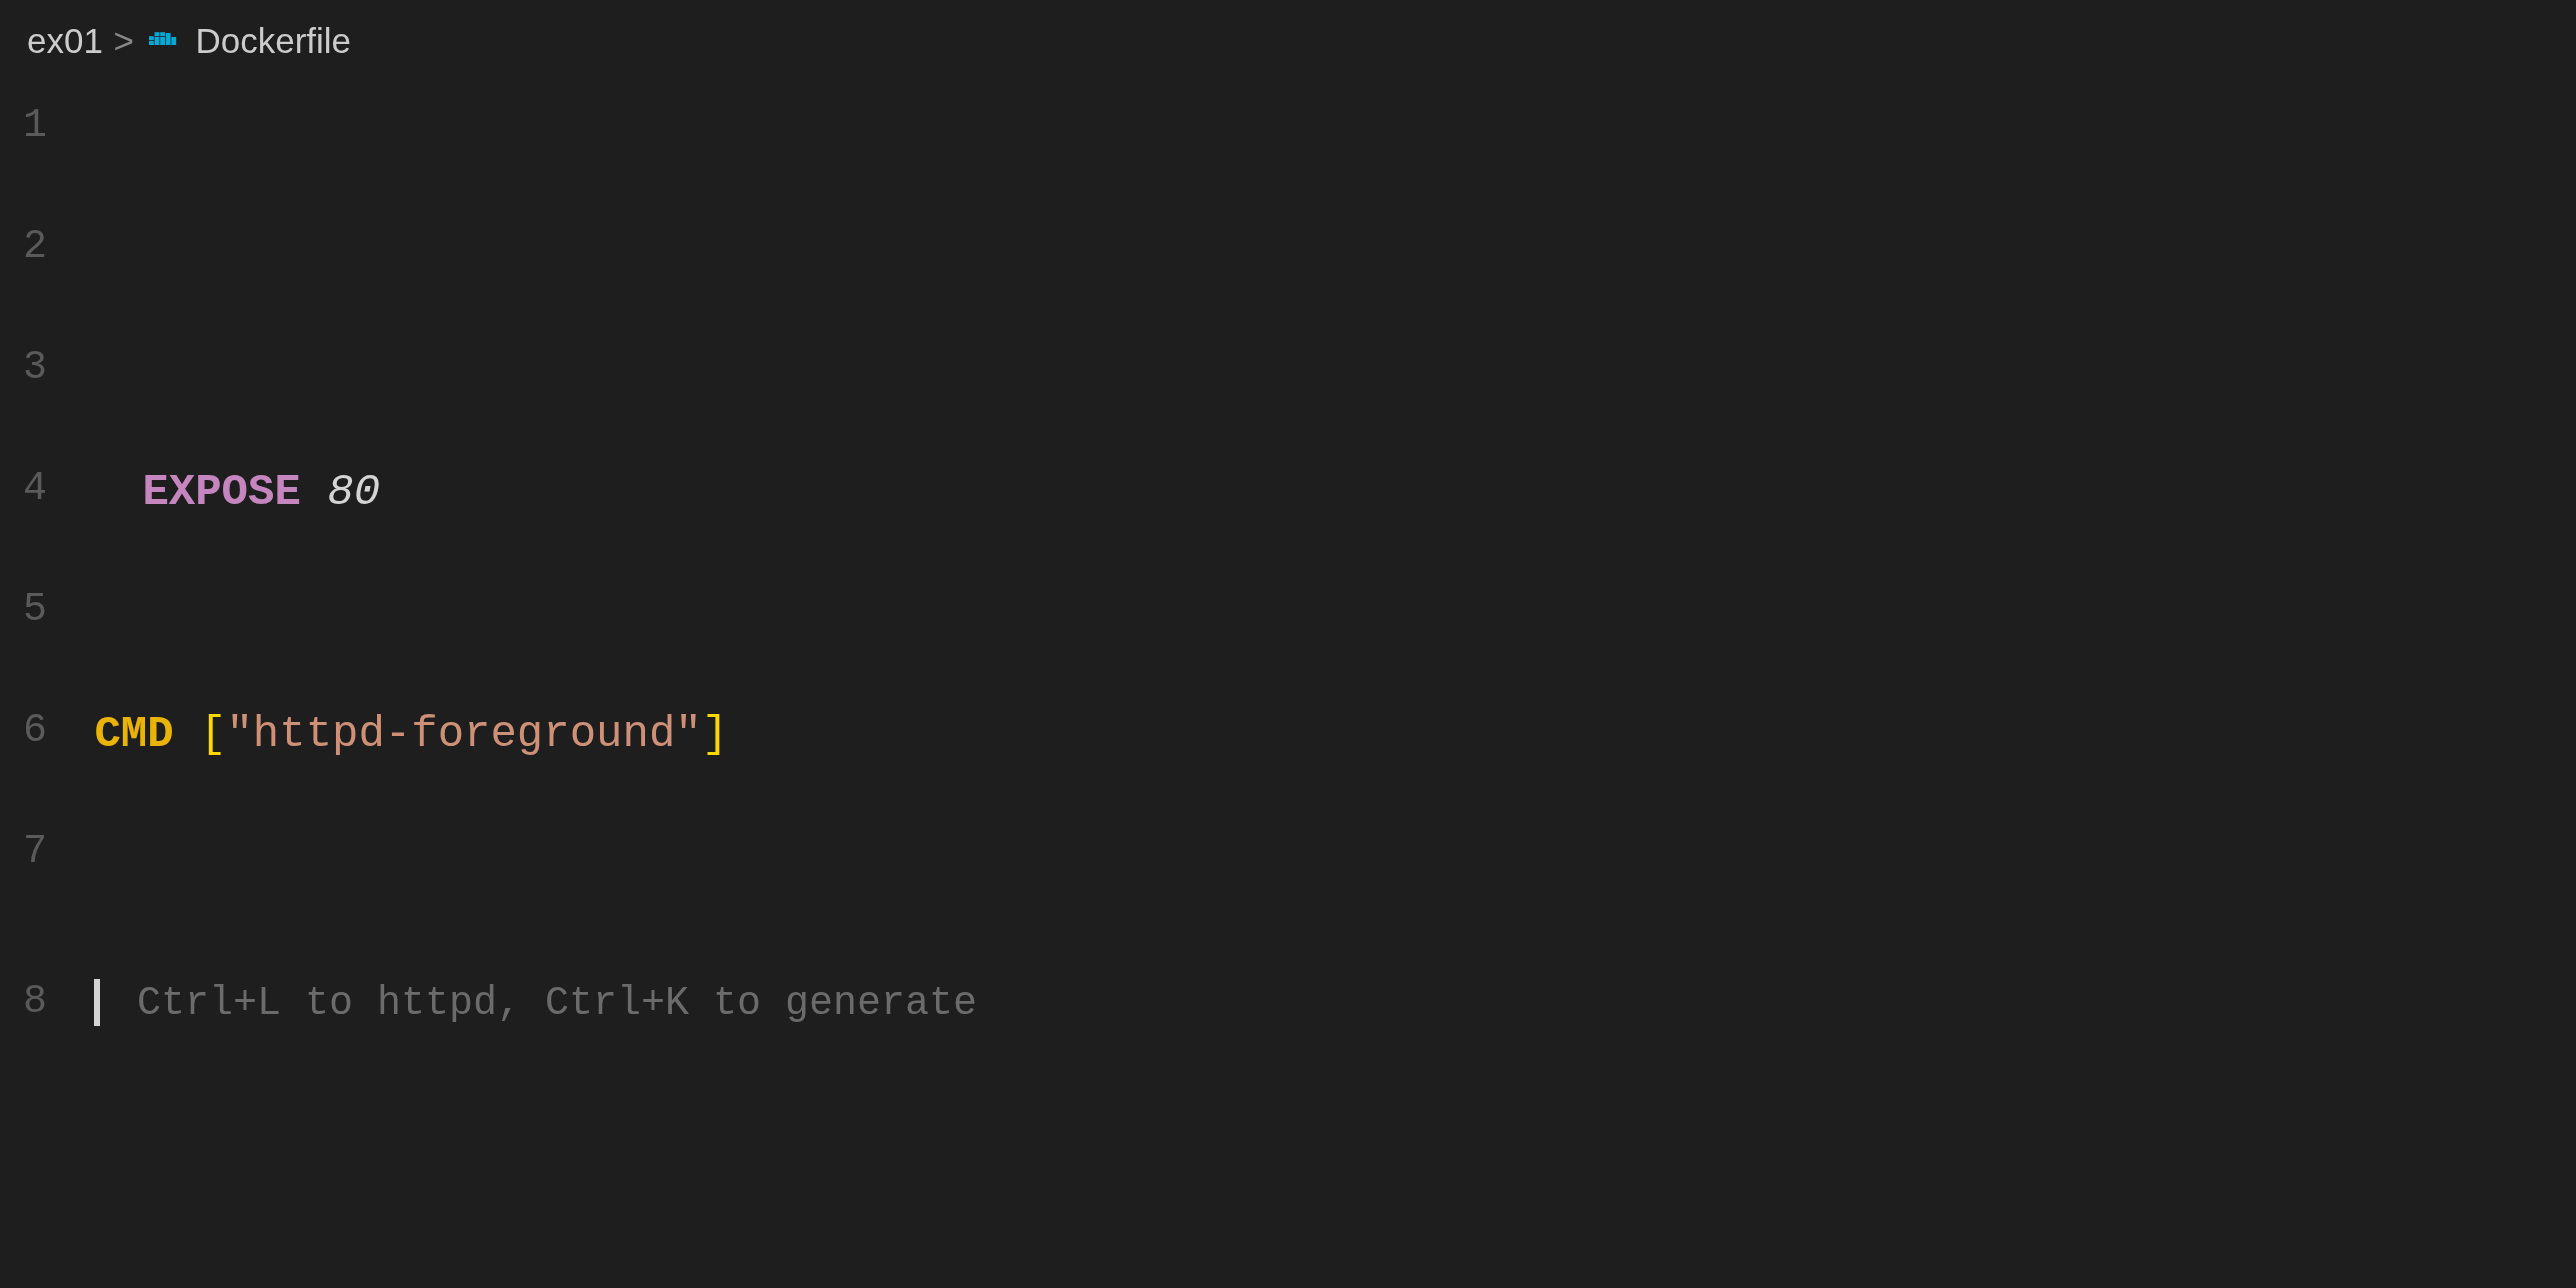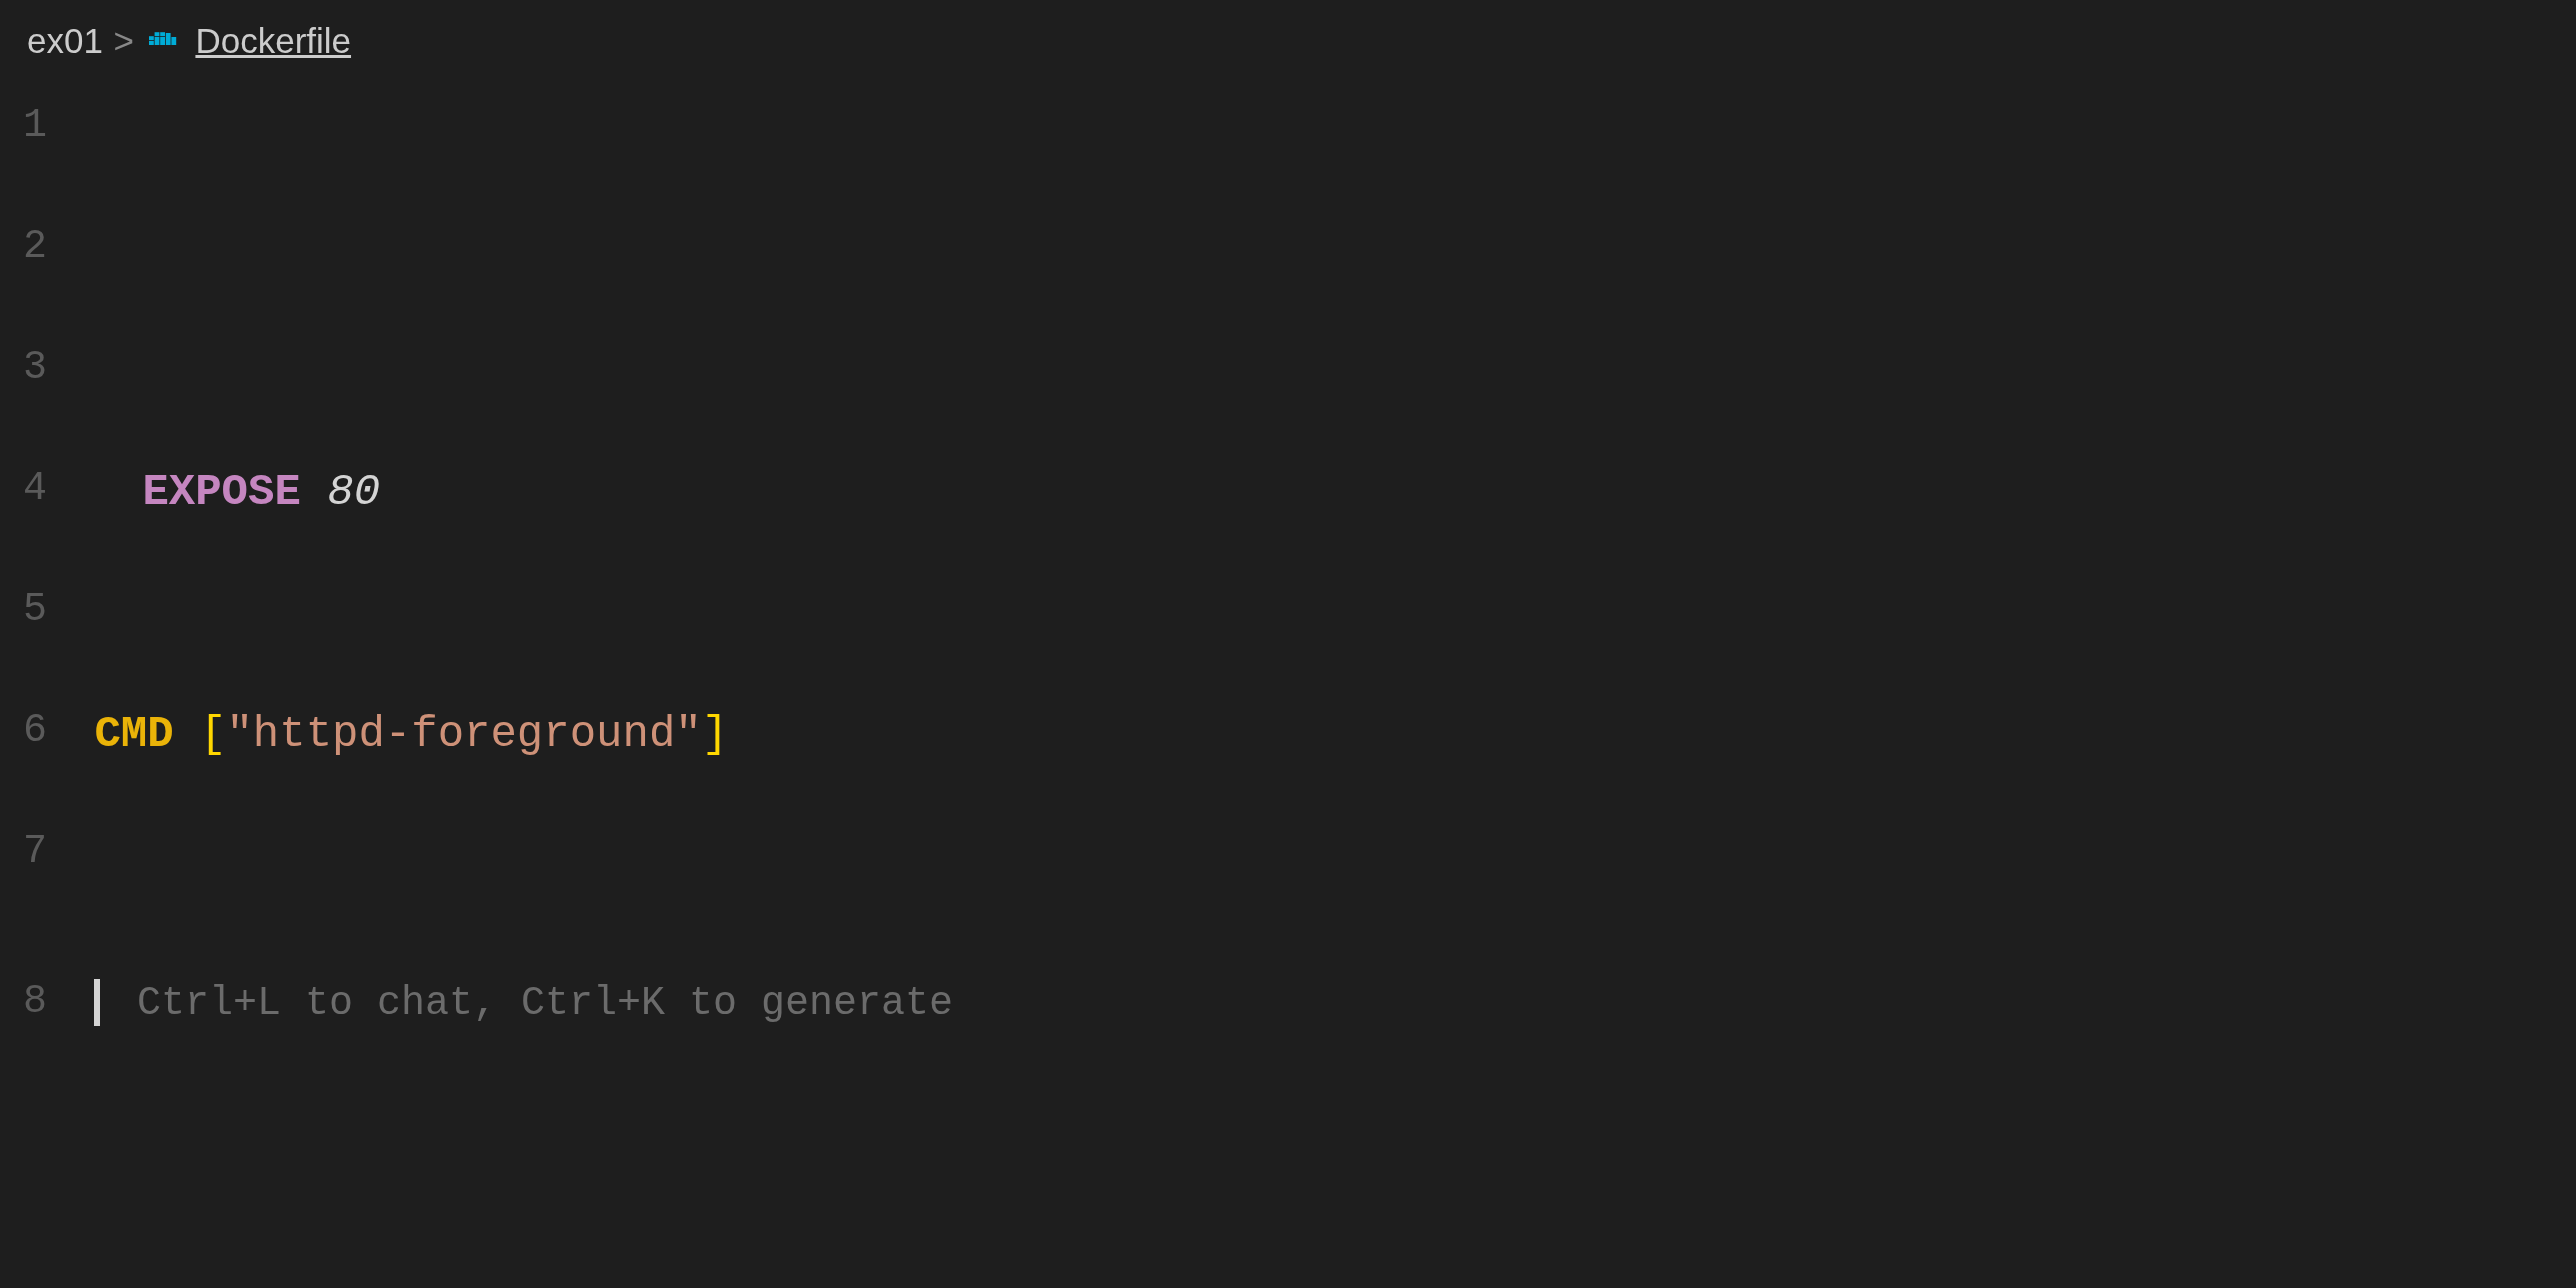--- a/index.html
+++ b/index.html
@@ -42,21 +42,20 @@
     .breadcrumb-separator {
       color: #888888;
       font-size: 35px;
       font-family: 'Segoe UI', Arial, sans-serif;
     }
 
     .breadcrumb-file {
       color: #cccccc;
       font-size: 35px;
       font-family: 'Segoe UI', Arial, sans-serif;
-      text-decoration: underline;
     }
 
     .docker-icon {
       width: 40px;
       height: 40px;
       display: flex;
       align-items: center;
       justify-content: center;
     }
 
@@ -228,19 +227,19 @@
 
     <div class="code-line empty-line">
       <span class="line-number">7</span>
       <span class="line-content"></span>
     </div>
 
     <div class="inline-hint-line">
       <span class="line-number">8</span>
       <span class="line-content">
         <span class="cursor"></span>
-        <span class="hint-text">Ctrl+L to chat, Ctrl+K to generate</span>
+        <span class="hint-text">Ctrl+L to httpd, Ctrl+K to generate</span>
       </span>
     </div>
 
   </div>
 </div>
 
 
 </body></html>

